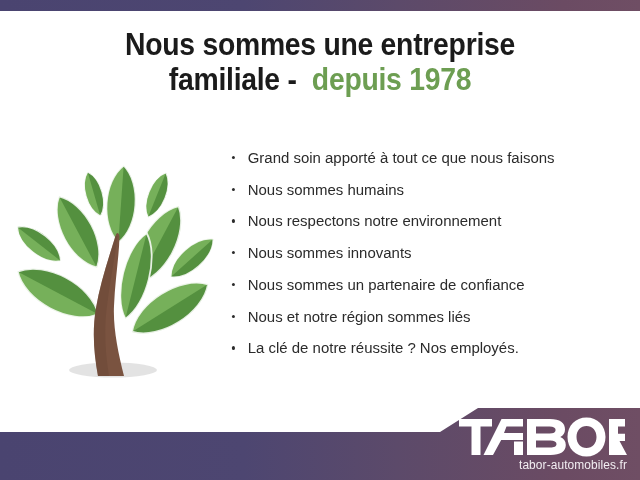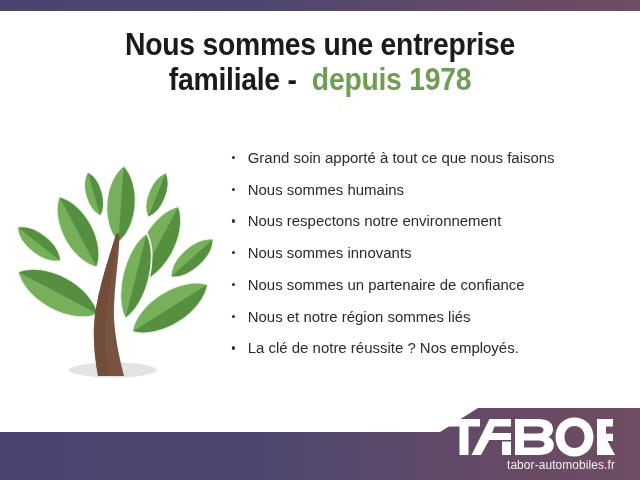--- a/index.html
+++ b/index.html
@@ -110,21 +110,21 @@
   }
   .bottom-band svg {
     display: block;
     width: 640px;
     height: 80px;
   }
 
   
   .logo-block {
     position: absolute;
-    right: 25px;
+    right: 13px;
     bottom: 8px;
     width: 168px;
     text-align: right;
   }
   .logo-mark {
     display: block;
     width: 168px;
     height: 40px;
   }
   .logo-url {

